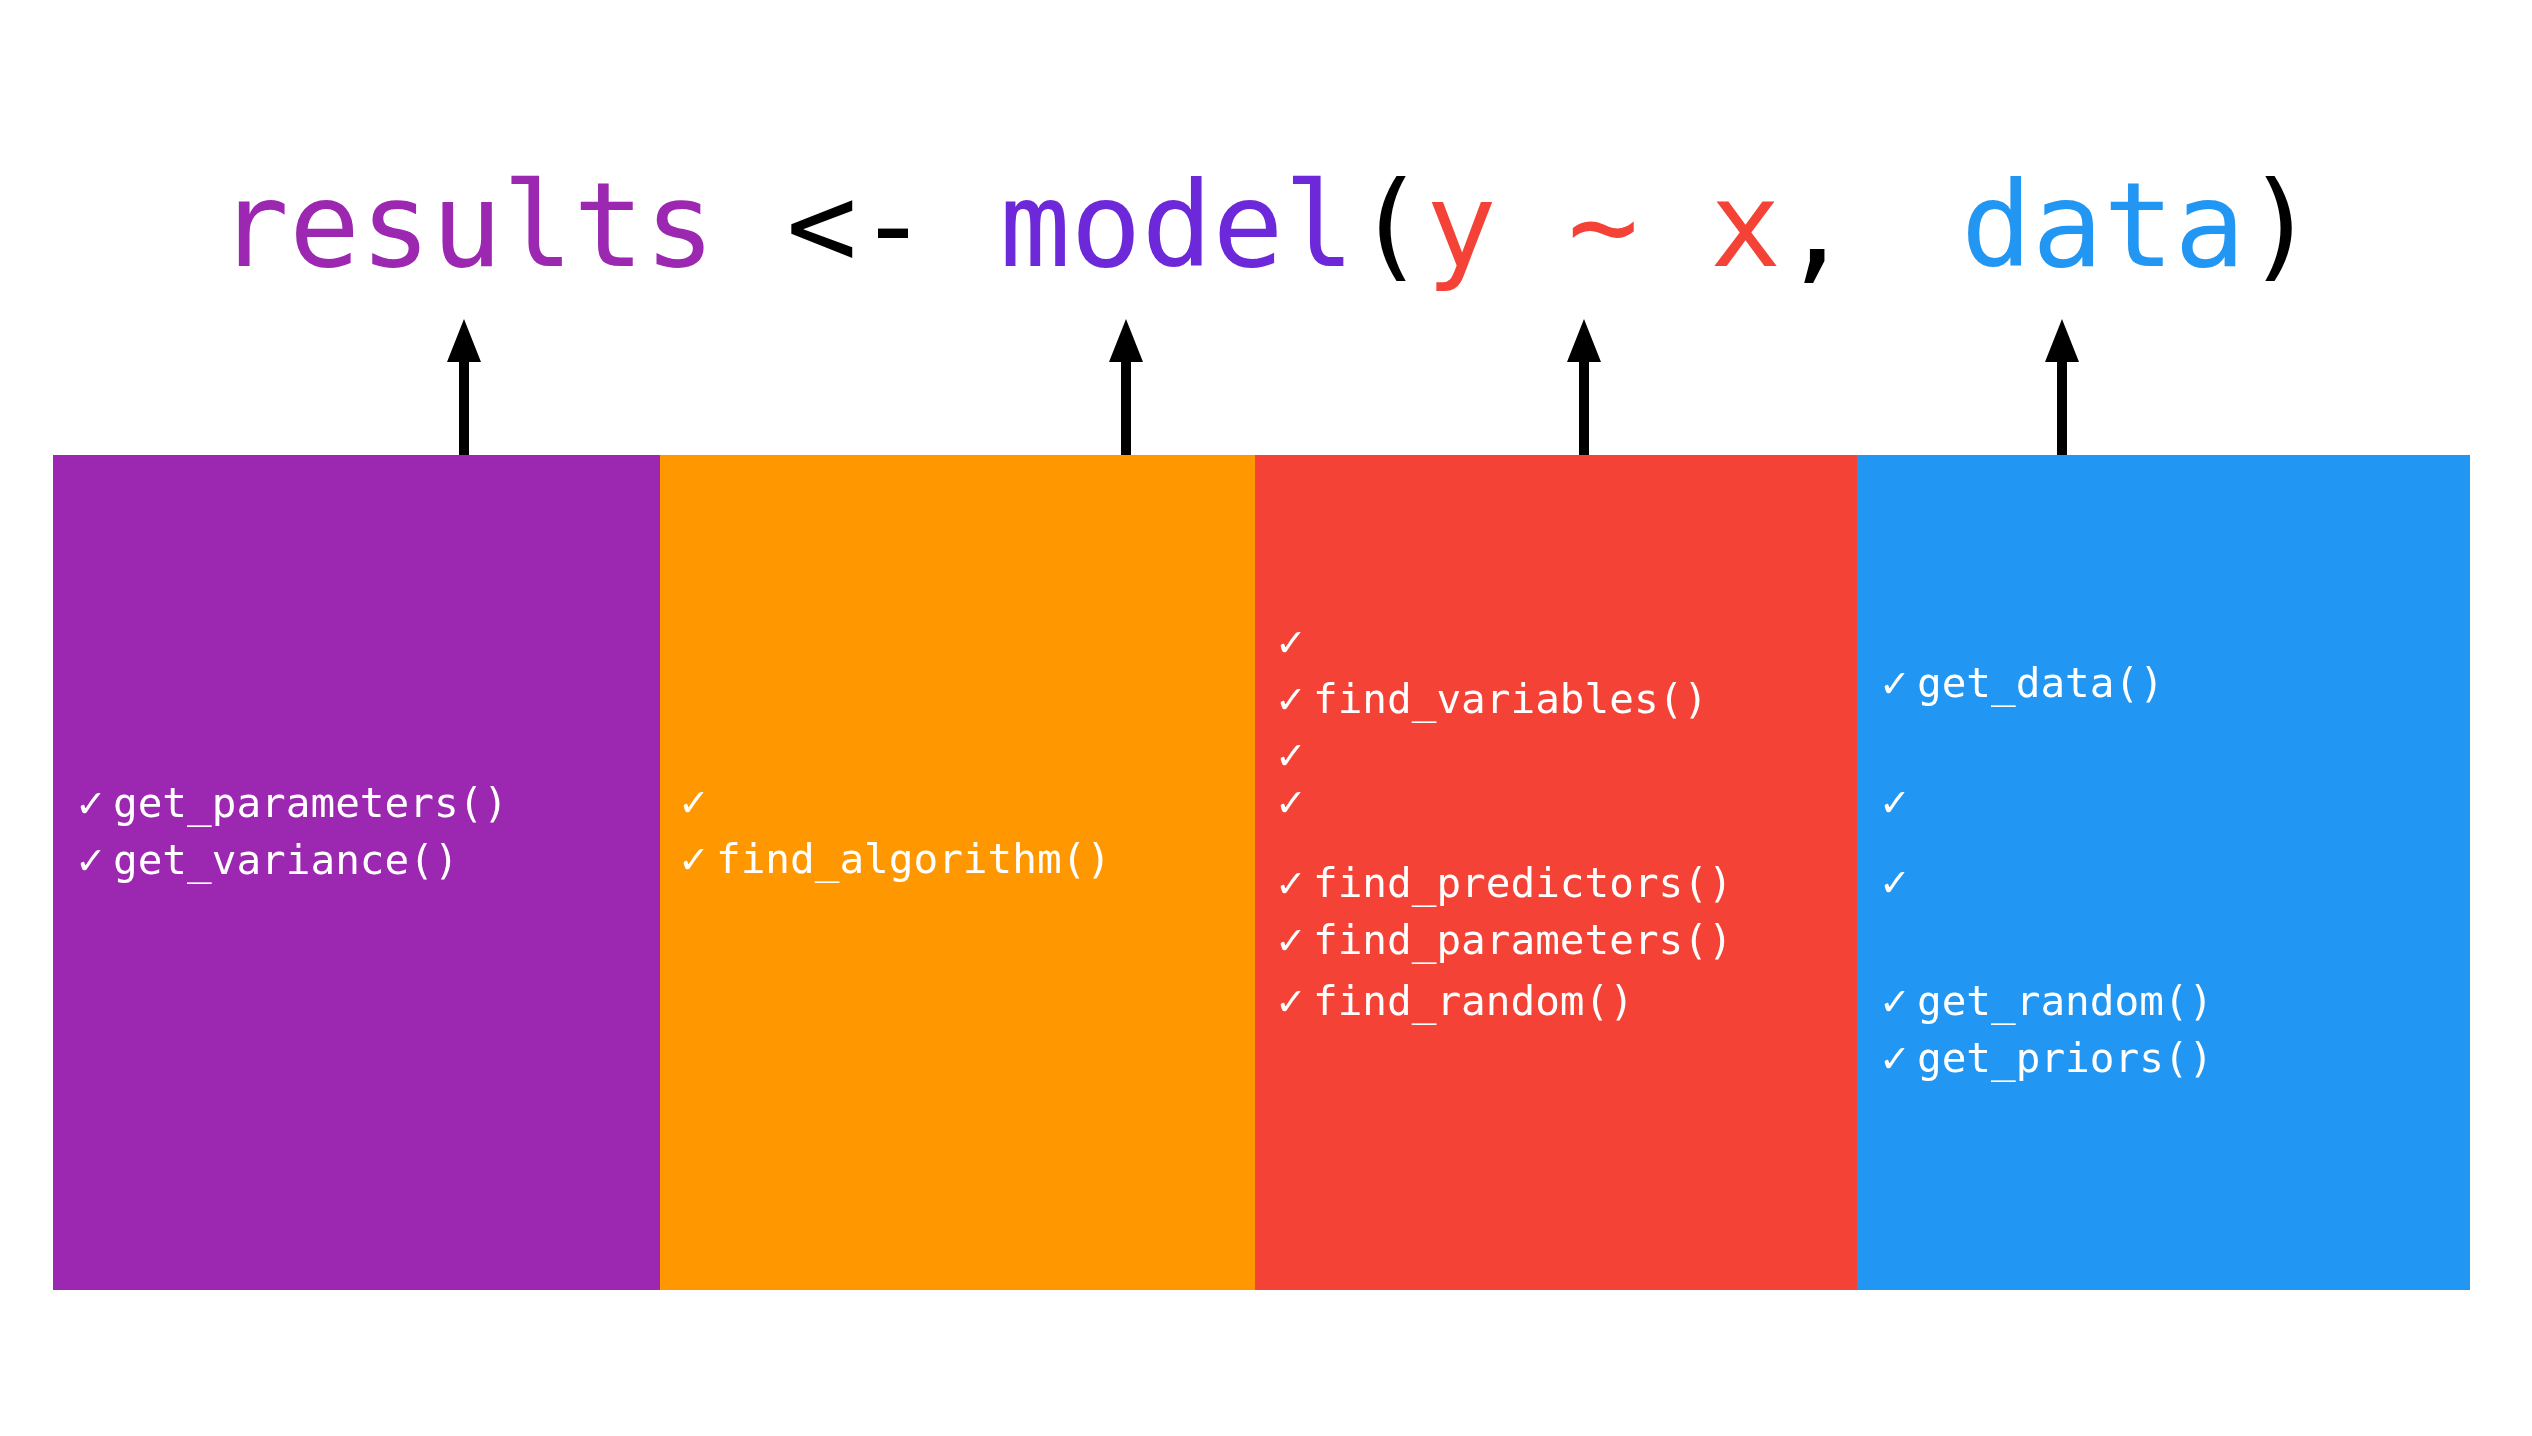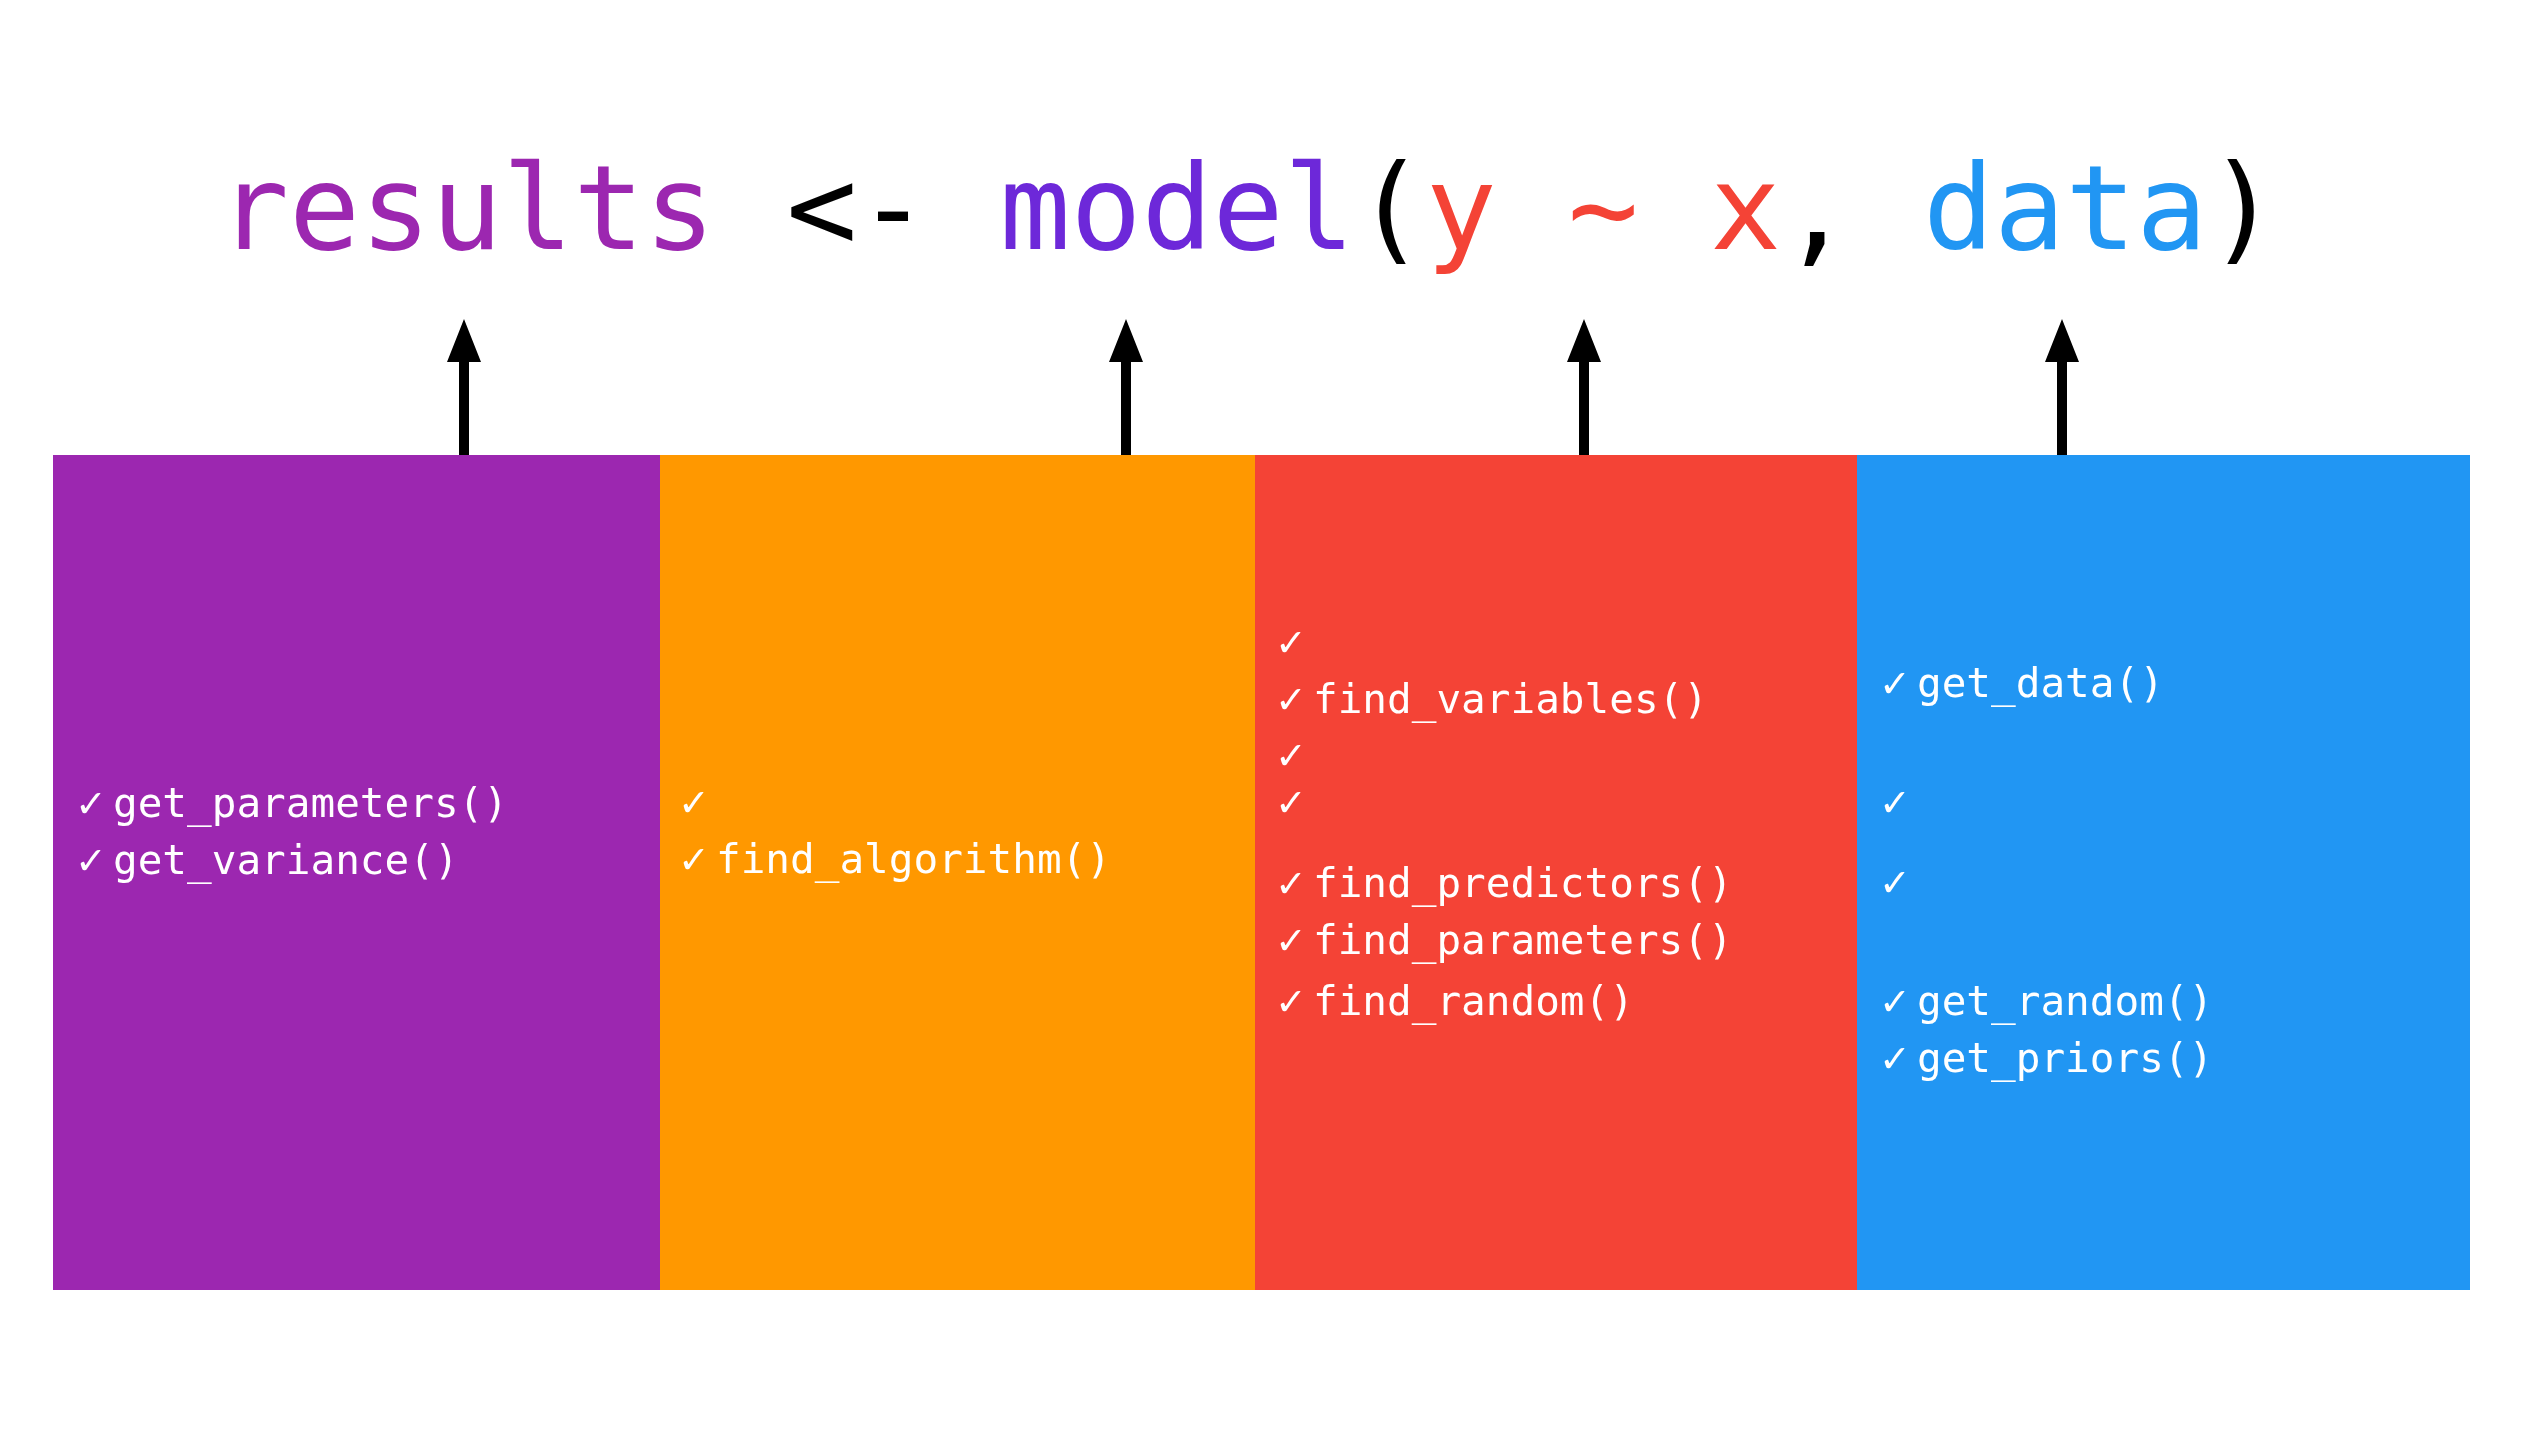--- a/index.html
+++ b/index.html
@@ -12,41 +12,41 @@
     height: 1436px;
     position: relative;
     overflow: hidden;
     font-family: "DejaVu Sans Mono", "Liberation Mono", monospace;
   }
 
   
   #code-title {
     position: absolute;
     left: 218px;
-    top: 118px;
+    top: 135px;
     height: 180px;
     display: flex;
     align-items: center;
     white-space: pre;
     font-family: "DejaVu Sans Mono", "Liberation Mono", monospace;
     font-size: 118px;
     line-height: 1;
     letter-spacing: 0px;
     font-weight: 400;
   }
   #code-title span { white-space: pre; }
   .tok-results   { color: #9C27B0; }
   .tok-arrow     { color: #000000; }
   .tok-model     { color: #6d28d9; }
   .tok-paren     { color: #000000; }
   .tok-y         { color: #F44336; }
   .tok-tilde     { color: #F44336; }
   .tok-x         { color: #F44336; }
   .tok-comma     { color: #000000; }
-  .tok-data      { color: #2196F3; }
+  .tok-data      { color: #2196F3; margin-left: 38px; }
 
   
   .arrow {
     position: absolute;
     width: 60px;
     height: 150px;
   }
   .arrow svg { display: block; }
 
   

